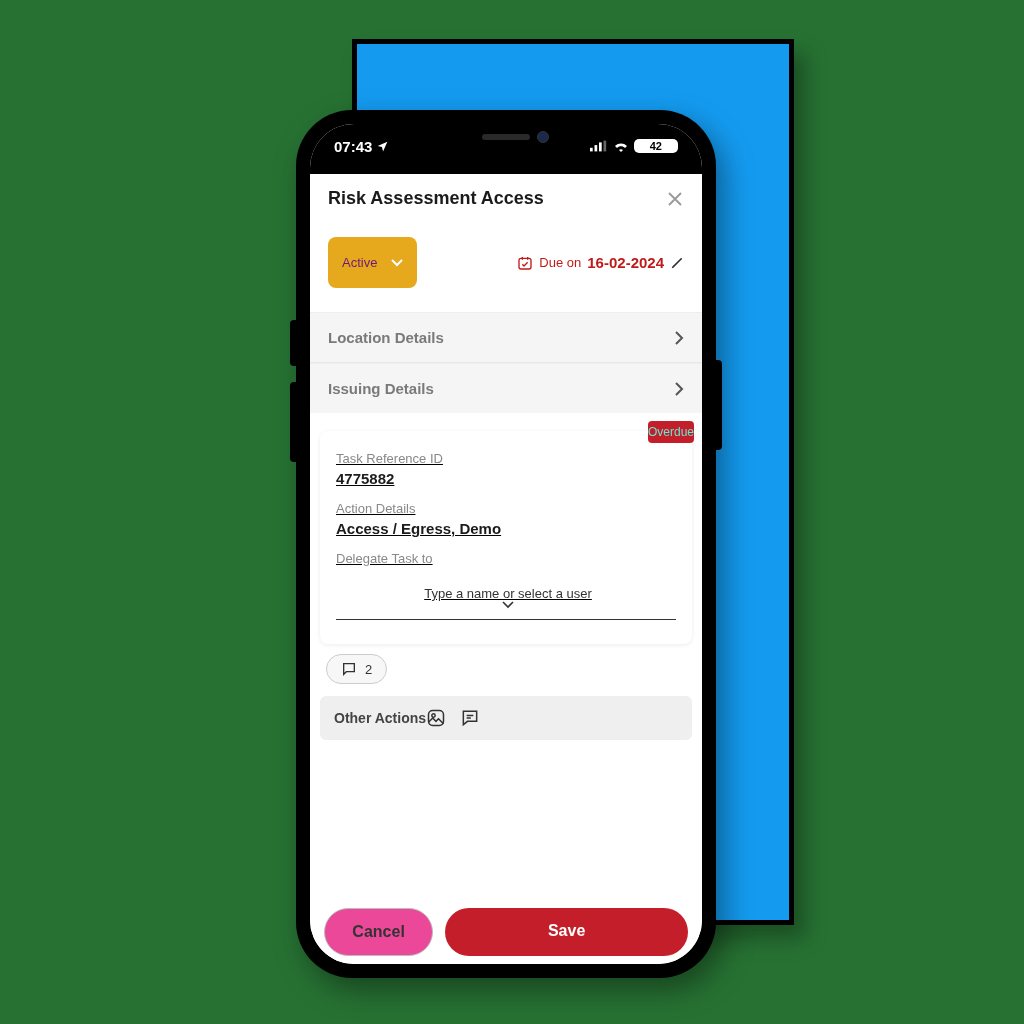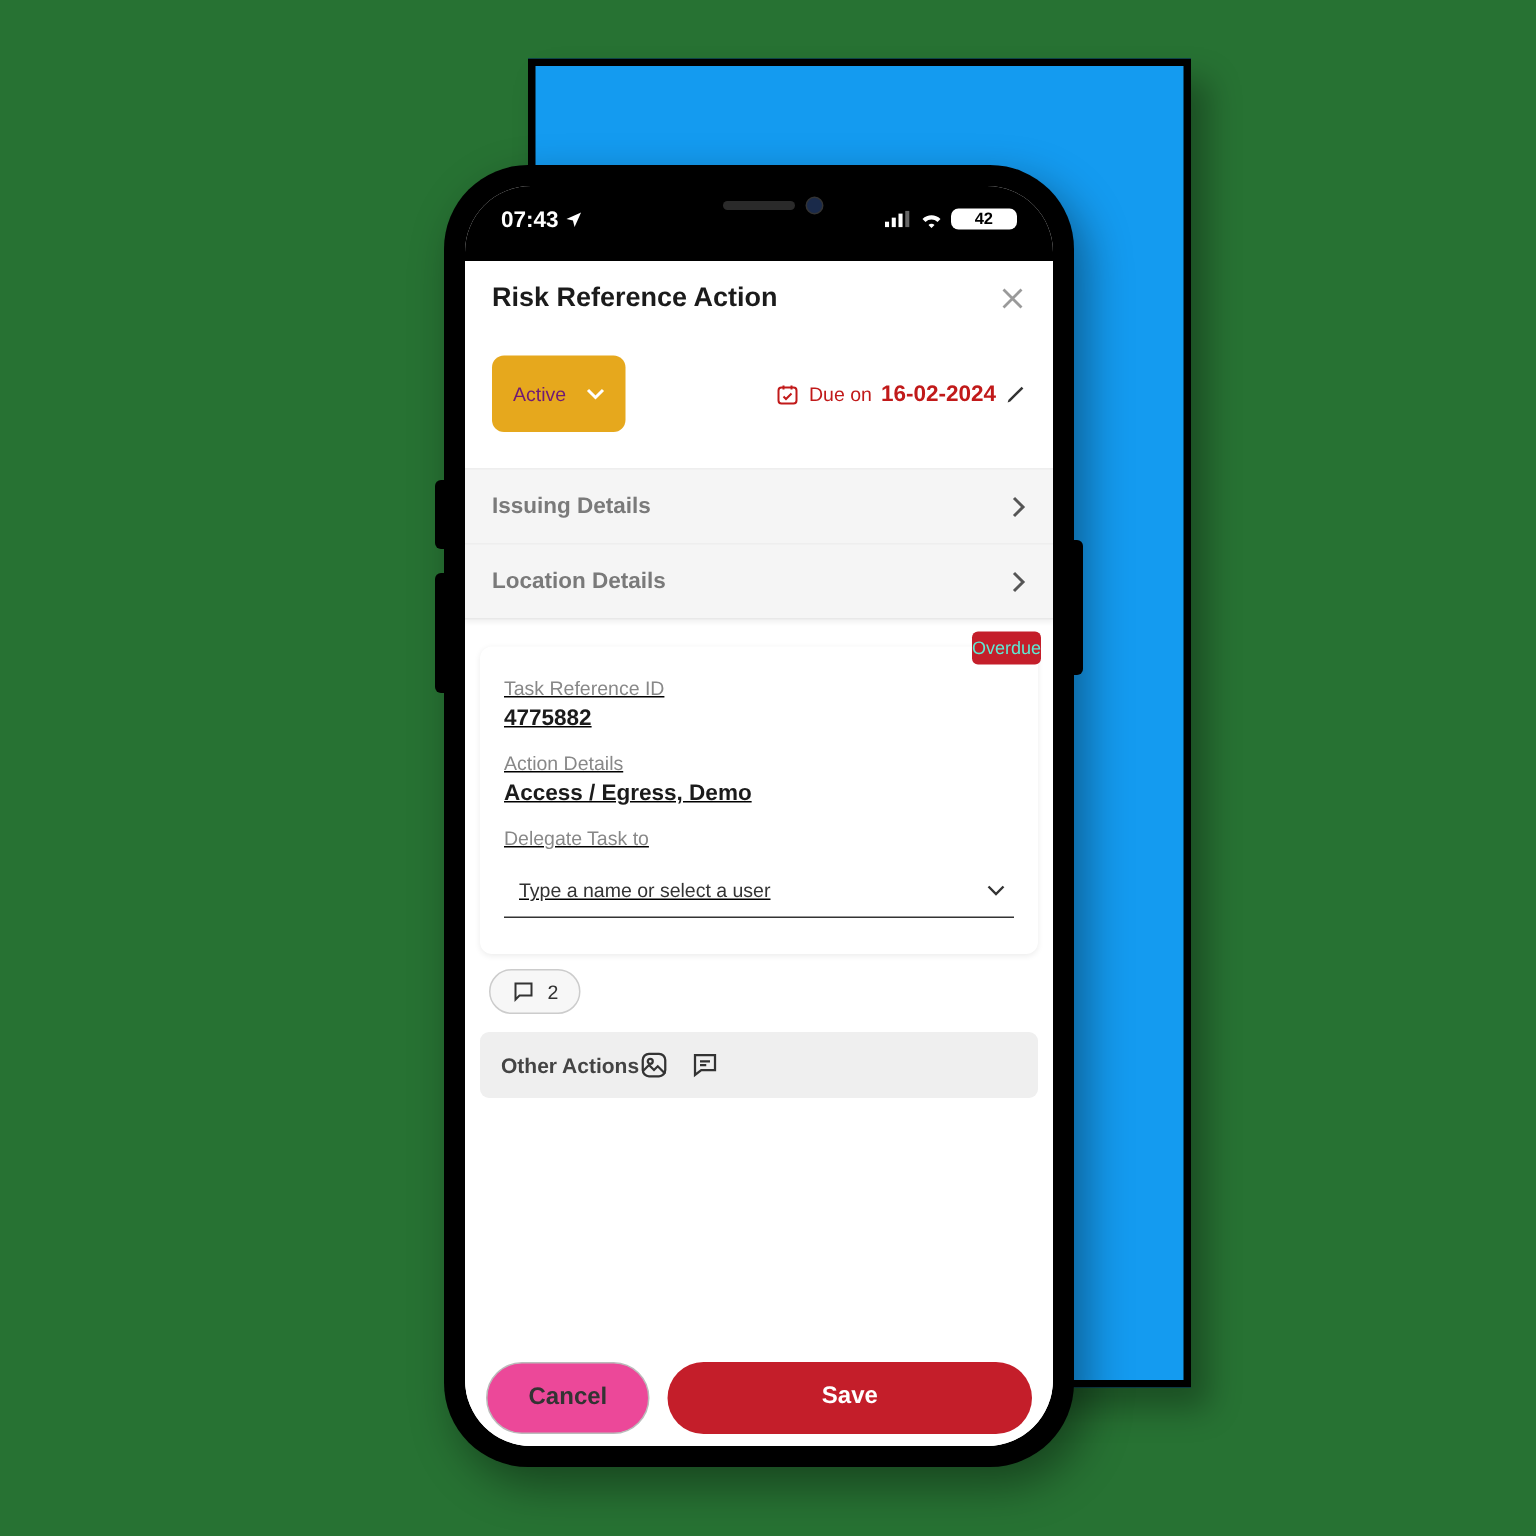--- a/index.html
+++ b/index.html
@@ -121,21 +121,21 @@
   .card {
     background:#fff; border-radius:8px; padding:16px 16px 6px 16px;
     box-shadow:0 1px 4px rgba(0,0,0,0.08);
     text-decoration:underline;
   }
   .field-label { color:#888; font-size:13px; margin-top:4px; }
   .field-value { color:#1b1b1b; font-size:15px; font-weight:700; margin:4px 0 14px 0; }
   .delegate-select {
     display:flex; align-items:center; justify-content:space-between;
     border-bottom:1px solid #333; padding:12px 6px 10px 10px;
-    margin:8px 0 18px 0; font-size:13px; color:#333;
+    margin:8px 0 18px 0; font-size:13px; color:#333;flex-direction:column;
   }
   
   .chip-row { padding:10px 0 6px 6px; }
   .chip {
     display:inline-flex; align-items:center; gap:8px;
     border:1px solid #ccc; border-radius:18px;
     padding:6px 14px; font-size:13px; color:#333; background:#f7f7f7;
   }
   
   .other-bar {
@@ -183,21 +183,21 @@
             <rect x="15" y="0" width="3" height="12" fill="#666"></rect>
           </svg>
         <svg width="16" height="12" viewBox="0 0 24 18" fill="#fff">
             <path d="M12 18l-3-3c1.6-1.6 4.4-1.6 6 0l-3 3zm-6-6l-3-3c5-5 13-5 18 0l-3 3c-3.3-3.3-8.7-3.3-12 0z"></path>
           </svg>
         <span class="battery-box">42</span>
       </div>
     </div>
 
     <div class="header">
-      <h1>Risk Reference Action</h1>
+      <h1>Risk Assessment Access</h1>
       <span class="close-x">
         <svg width="18" height="18" viewBox="0 0 24 24" stroke="#9a9a9a" stroke-width="2.5" fill="none">
             <path d="M4 4l16 16M20 4L4 20"></path>
           </svg>
       </span>
     </div>
 
     <div class="status-row">
       <div class="status-pill">
         <span>Active</span>
@@ -211,28 +211,28 @@
             <path d="M8 3v4M16 3v4M8 14l2.5 2.5L16 11"></path>
           </svg>
         <span class="due-label">Due on</span>
         <span class="due-date">16-02-2024</span>
         <svg width="14" height="14" viewBox="0 0 24 24" fill="#333">
             <path d="M3 21l3-1 13-13-2-2L4 18l-1 3zm16-18l2 2-2 2-2-2 2-2z"></path>
           </svg>
       </div>
     </div>
 
-    <div class="acc-row">
-      <span>Issuing Details</span>
+    <div class="acc-row" style="border-bottom:1px solid #e8e8e8; box-shadow:0 2px 3px rgba(0,0,0,0.05);">
+      <span>Location Details</span>
       <svg class="chev-r" width="10" height="16" viewBox="0 0 10 16" fill="none" stroke="#555" stroke-width="2">
           <path d="M2 2l6 6-6 6"></path>
         </svg>
     </div>
-    <div class="acc-row" style="border-bottom:1px solid #e8e8e8; box-shadow:0 2px 3px rgba(0,0,0,0.05);">
-      <span>Location Details</span>
+    <div class="acc-row">
+      <span>Issuing Details</span>
       <svg class="chev-r" width="10" height="16" viewBox="0 0 10 16" fill="none" stroke="#555" stroke-width="2">
           <path d="M2 2l6 6-6 6"></path>
         </svg>
     </div>
 
     <div class="card-wrap">
       <div class="overdue-badge">Overdue</div>
       <div class="card">
         <div class="field-label">Task Reference ID</div>
         <div class="field-value">4775882</div>

